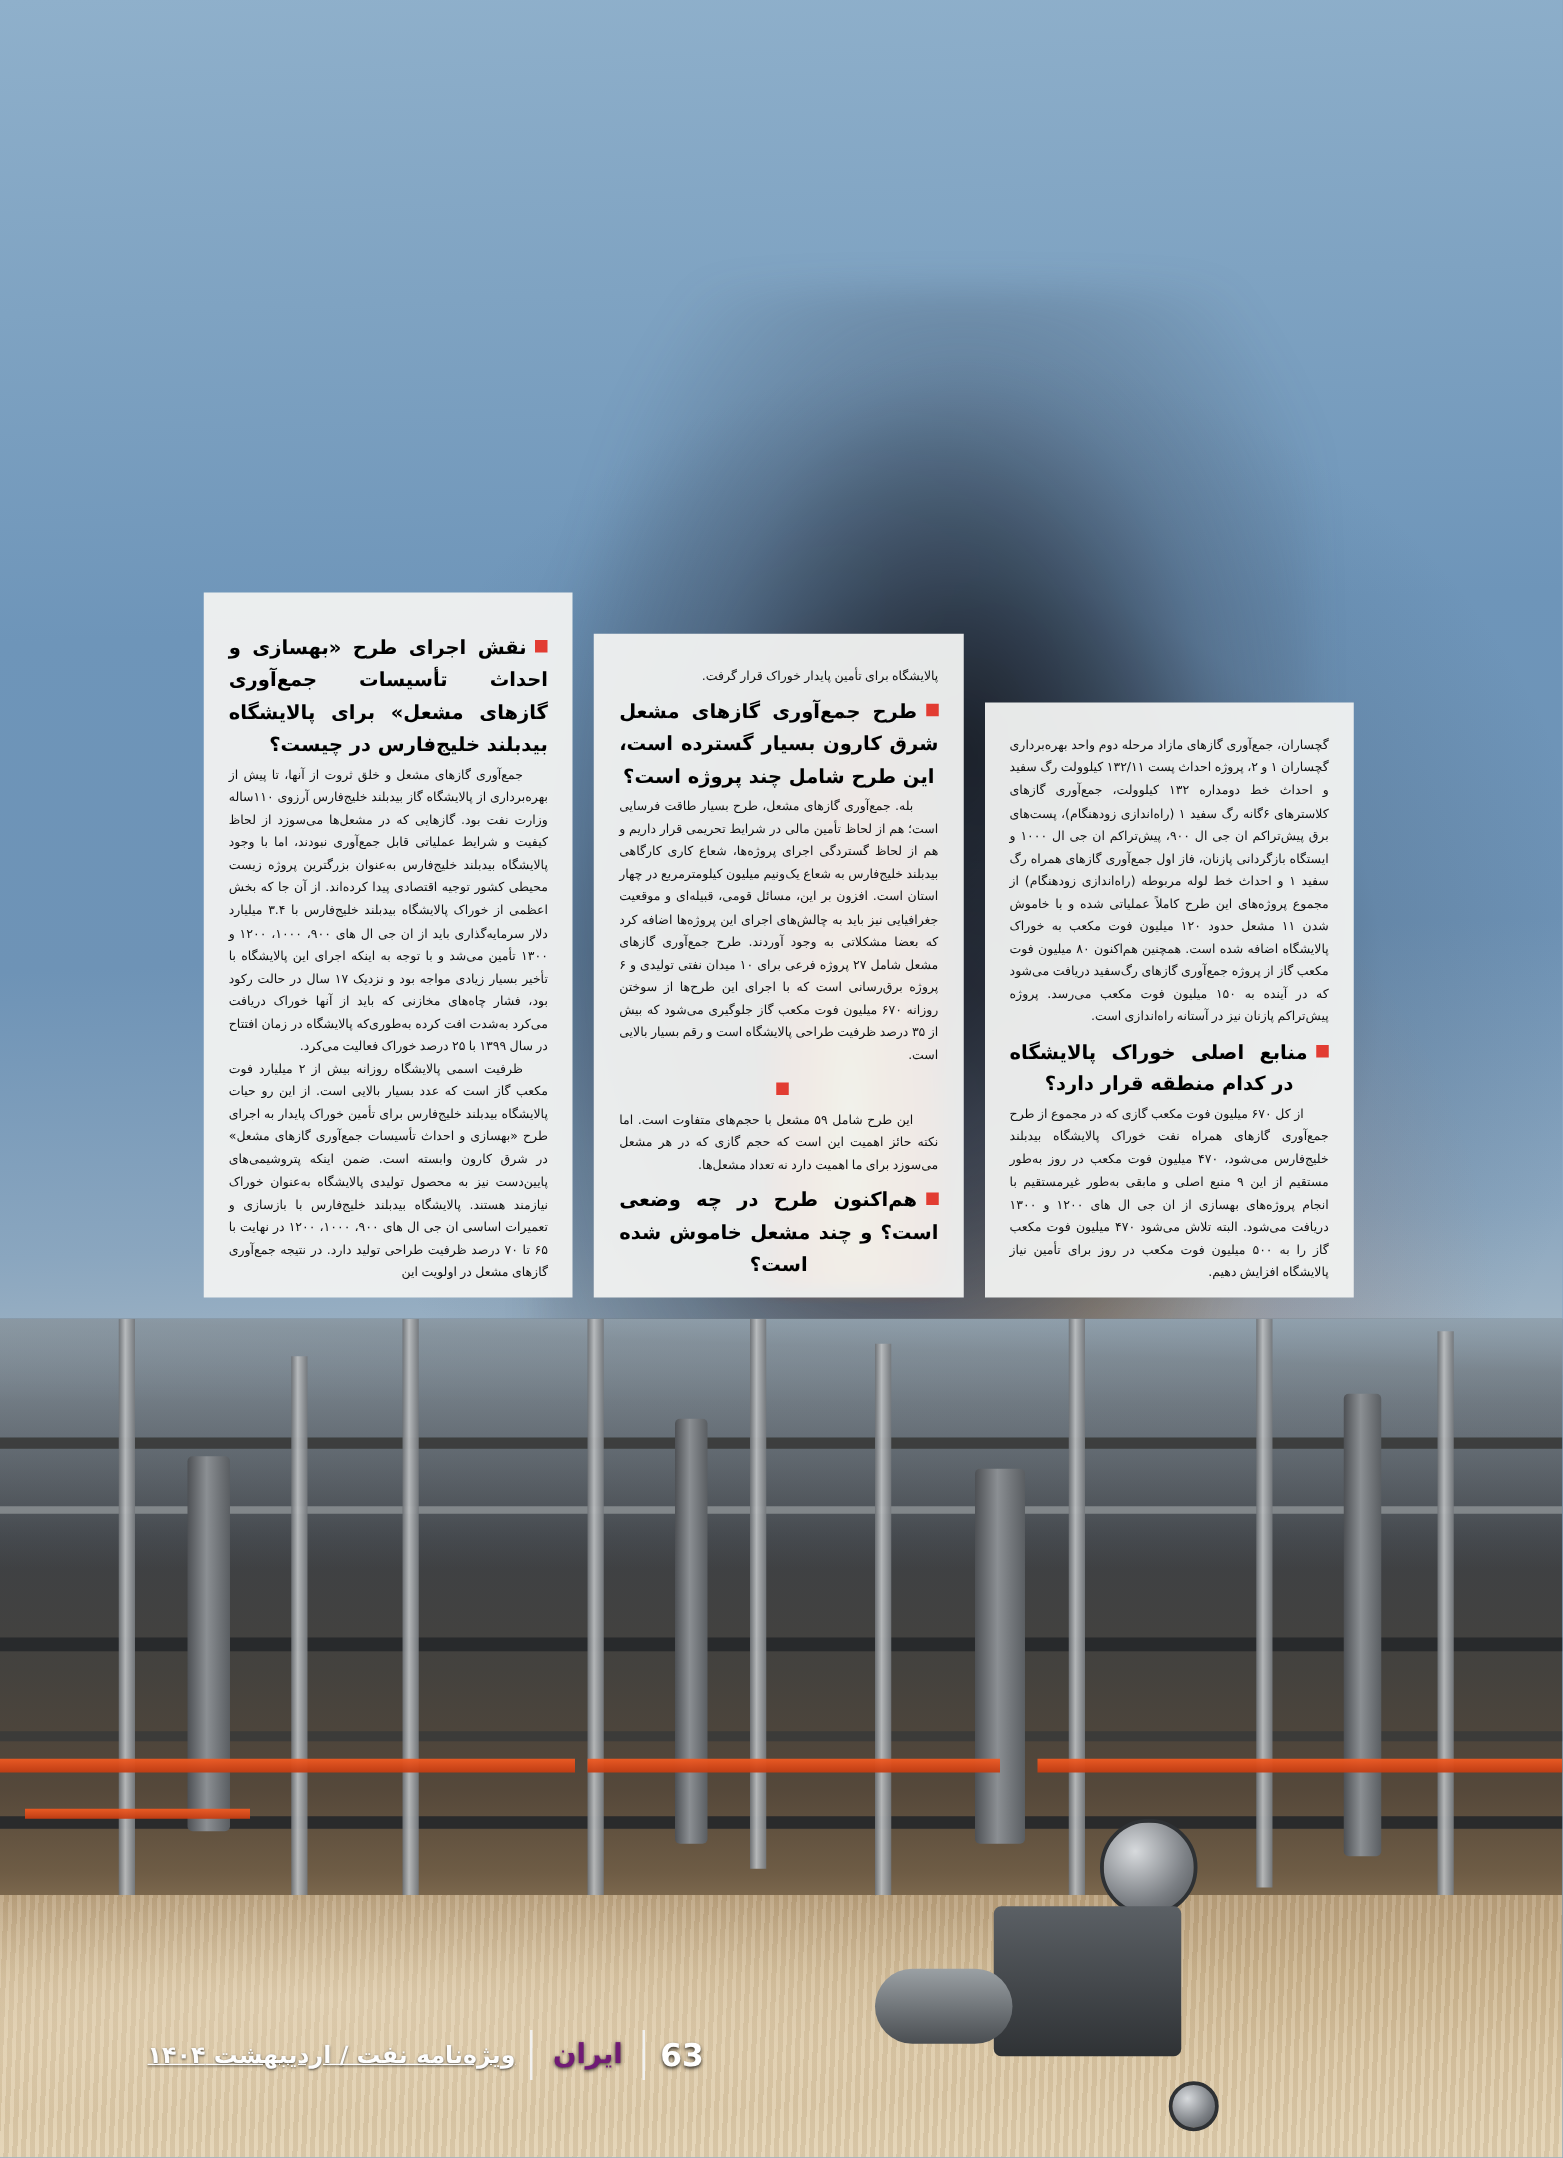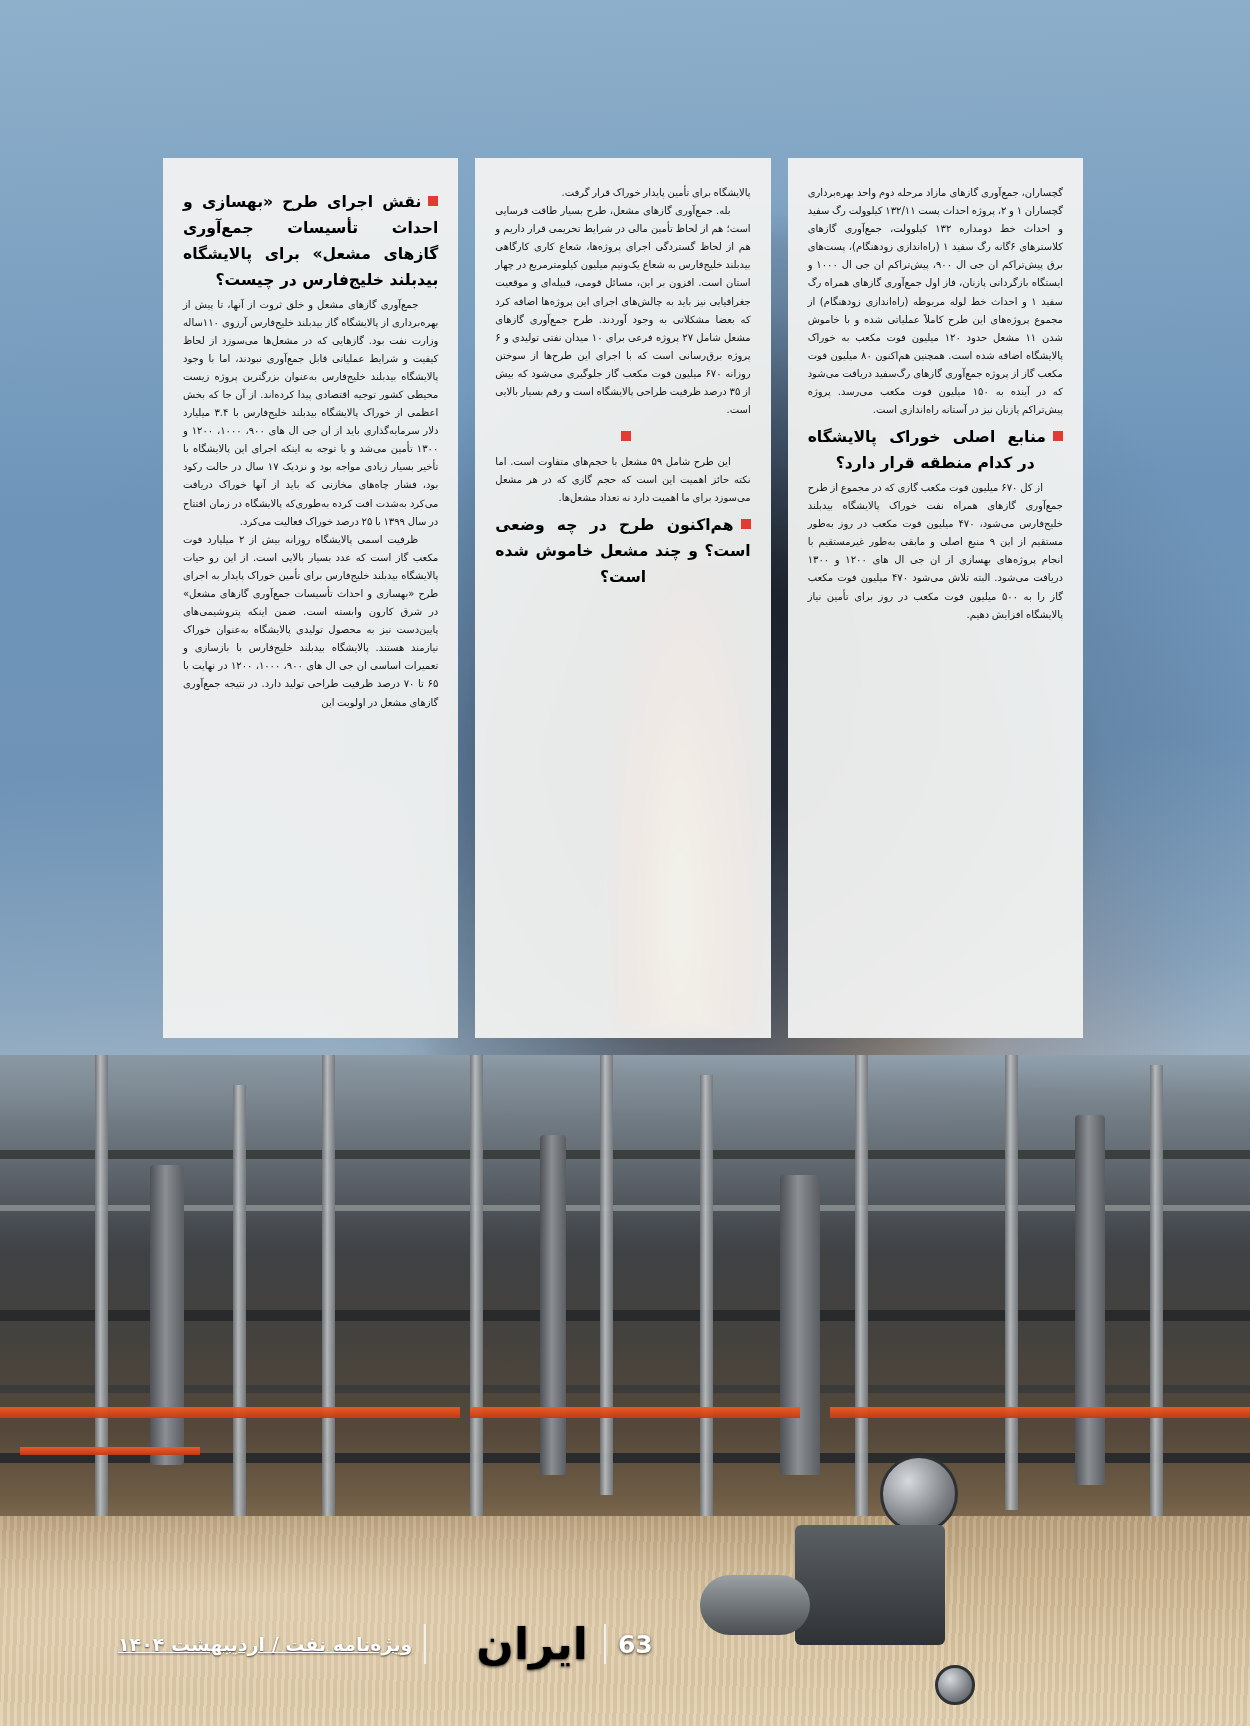--- a/index.html
+++ b/index.html
@@ -131,20 +131,21 @@
   
   .columns {
     position: absolute;
     left: 163px;
     top: 158px;
     width: 920px;
     height: 880px;
     display: flex;
     flex-direction: row-reverse;
     gap: 17px;
+    align-items: flex-end;
   }
 
   .col {
     width: 296px;
     background: rgba(240,241,240,0.955);
     padding: 26px 20px 10px 20px;
     overflow: hidden;
   }
 
   .col p, .col h3 {
@@ -213,29 +214,28 @@
   }
 
   .footer-sep {
     width: 2px;
     height: 40px;
     background: #f2f2f2;
     opacity: 0.95;
   }
 
   .footer-logo {
-    font-size: 44px;
+    font-size: 22px;
     font-weight: bold;
-    color: #000000;
+    color: #701a75;
     text-shadow: 0 1px 3px rgba(0,0,0,0.8);
     padding: 0 16px;
     line-height: 1;
     white-space: nowrap;
     font-family: "DejaVu Sans", "Liberation Sans", sans-serif;
-    margin-left: 34px;
   }
 
   .footer-page {
     font-size: 25px;
     font-weight: bold;
     color: #ffffff;
     text-shadow: 0 1px 3px rgba(0,0,0,0.8);
     padding: 0 16px 0 12px;
     white-space: nowrap;
   }
@@ -291,20 +291,21 @@
 
     <div class="col">
       <h3 class="lead-head"><span class="bullet"></span><span>نقش اجرای طرح «بهسازی و احداث تأسیسات جمع‌آوری گازهای مشعل» برای پالایشگاه بیدبلند خلیج‌فارس در چیست؟</span></h3>
       <p>جمع‌آوری گازهای مشعل و خلق ثروت از آنها، تا پیش از بهره‌برداری از پالایشگاه گاز بیدبلند خلیج‌فارس آرزوی ۱۱۰ساله وزارت نفت بود. گازهایی که در مشعل‌ها می‌سوزد از لحاظ کیفیت و شرایط عملیاتی قابل جمع‌آوری نبودند، اما با وجود پالایشگاه بیدبلند خلیج‌فارس به‌عنوان بزرگترین پروژه زیست محیطی کشور توجیه اقتصادی پیدا کرده‌اند. از آن جا که بخش اعظمی از خوراک پالایشگاه بیدبلند خلیج‌فارس با ۳.۴ میلیارد دلار سرمایه‌گذاری باید از ان جی ال های ۹۰۰، ۱۰۰۰، ۱۲۰۰ و ۱۳۰۰ تأمین می‌شد و با توجه به اینکه اجرای این پالایشگاه با تأخیر بسیار زیادی مواجه بود و نزدیک ۱۷ سال در حالت رکود بود، فشار چاه‌های مخازنی که باید از آنها خوراک دریافت می‌کرد به‌شدت افت کرده به‌طوری‌که پالایشگاه در زمان افتتاح در سال ۱۳۹۹ با ۲۵ درصد خوراک فعالیت می‌کرد.</p>
       <p>ظرفیت اسمی پالایشگاه روزانه بیش از ۲ میلیارد فوت مکعب گاز است که عدد بسیار بالایی است. از این رو حیات پالایشگاه بیدبلند خلیج‌فارس برای تأمین خوراک پایدار به اجرای طرح «بهسازی و احداث تأسیسات جمع‌آوری گازهای مشعل» در شرق کارون وابسته است. ضمن اینکه پتروشیمی‌های پایین‌دست نیز به محصول تولیدی پالایشگاه به‌عنوان خوراک نیازمند هستند. پالایشگاه بیدبلند خلیج‌فارس با بازسازی و تعمیرات اساسی ان جی ال های ۹۰۰، ۱۰۰۰، ۱۲۰۰ در نهایت با ۶۵ تا ۷۰ درصد ظرفیت طراحی تولید دارد. در نتیجه جمع‌آوری گازهای مشعل در اولویت این</p>
     </div>
 
     <div class="col">
       <p class="no-indent">پالایشگاه برای تأمین پایدار خوراک قرار گرفت.</p>
 
+      <h3><span class="bullet"></span><span>طرح جمع‌آوری گازهای مشعل شرق کارون بسیار گسترده است، این طرح شامل چند پروژه است؟</span></h3>
       <p>بله. جمع‌آوری گازهای مشعل، طرح بسیار طاقت فرسایی است؛ هم از لحاظ تأمین مالی در شرایط تحریمی قرار داریم و هم از لحاظ گستردگی اجرای پروژه‌ها، شعاع کاری کارگاهی بیدبلند خلیج‌فارس به شعاع یک‌ونیم میلیون کیلومترمربع در چهار استان است. افزون بر این، مسائل قومی، قبیله‌ای و موقعیت جغرافیایی نیز باید به چالش‌های اجرای این پروژه‌ها اضافه کرد که بعضا مشکلاتی به وجود آوردند. طرح جمع‌آوری گازهای مشعل شامل ۲۷ پروژه فرعی برای ۱۰ میدان نفتی تولیدی و ۶ پروژه برق‌رسانی است که با اجرای این طرح‌ها از سوختن روزانه ۶۷۰ میلیون فوت مکعب گاز جلوگیری می‌شود که بیش از ۳۵ درصد ظرفیت طراحی پالایشگاه است و رقم بسیار بالایی است.</p>
 
       <h3><span class="bullet"></span></h3>
       <p>این طرح شامل ۵۹ مشعل با حجم‌های متفاوت است. اما نکته حائز اهمیت این است که حجم گازی که در هر مشعل می‌سوزد برای ما اهمیت دارد نه تعداد مشعل‌ها.</p>
 
       <h3><span class="bullet"></span><span>هم‌اکنون طرح در چه وضعی است؟ و چند مشعل خاموش شده است؟</span></h3>
 
     </div>
 
     <div class="col">

